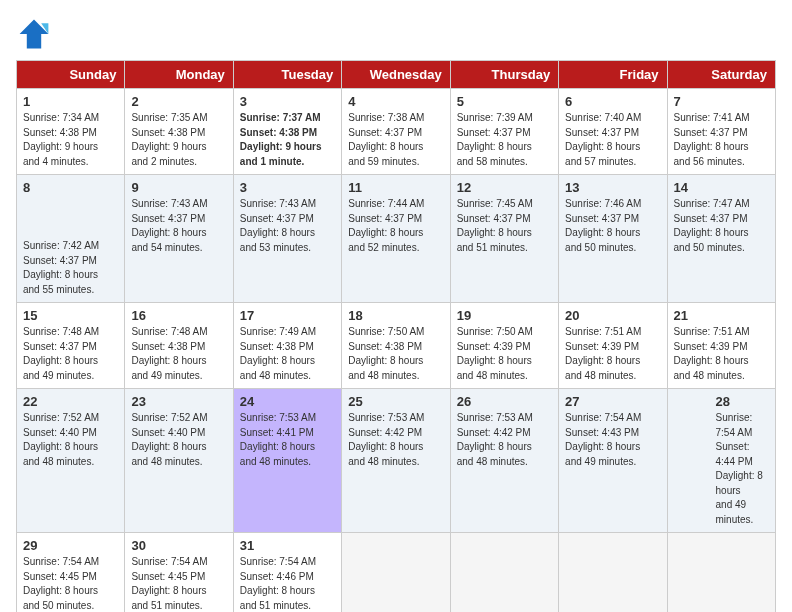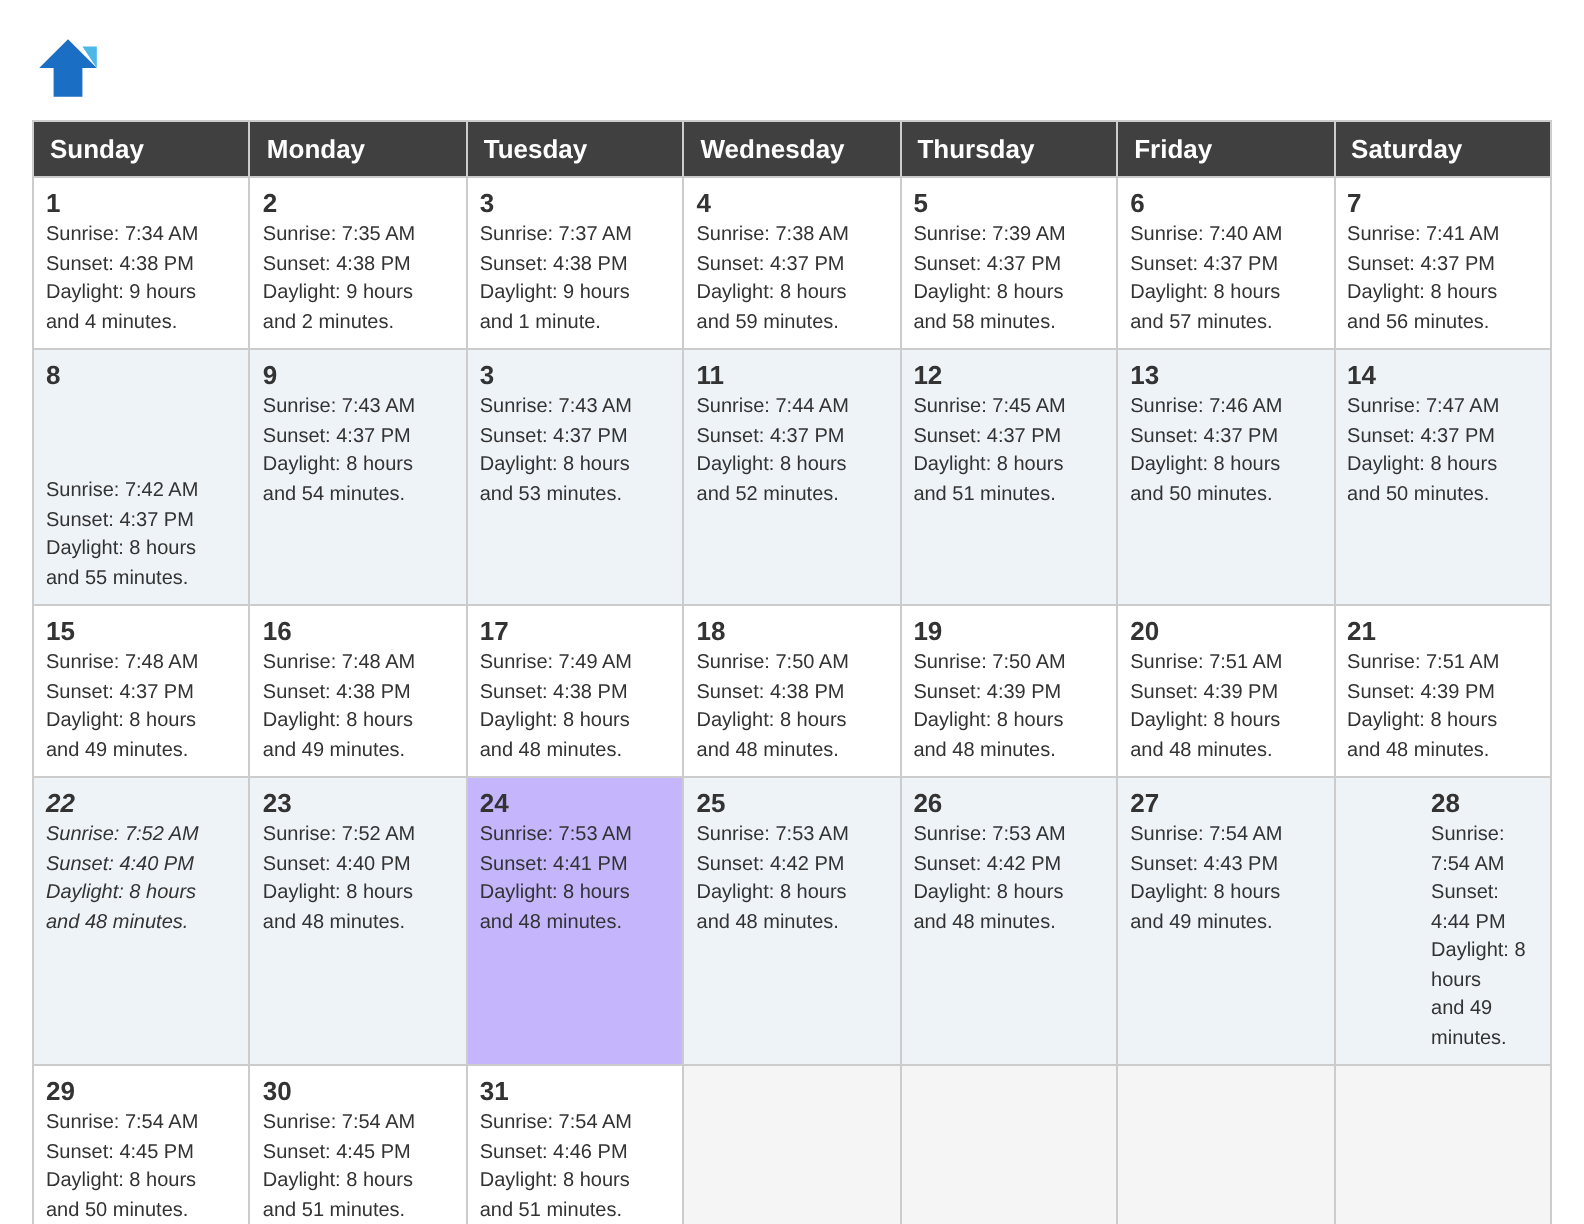--- a/index.html
+++ b/index.html
@@ -42,23 +42,23 @@
     .subtitle {
       font-size: 14px;
       color: #444;
     }
     .calendar {
       width: 100%;
       border-collapse: collapse;
       margin-top: 8px;
     }
     .calendar th {
-      background: #404040;
+      background: #b91c1c;
       color: #fff;
-      text-align: left;
+      text-align: right;
       padding: 6px 8px;
       font-size: 13px;
       border: 1px solid #ccc;
     }
     .calendar td {
       vertical-align: top;
       border: 1px solid #ccc;
       padding: 5px 6px;
       font-size: 10.5px;
       color: #333;
@@ -130,21 +130,21 @@
         </td>
         <td>
           <span class="day-num">2</span>
           <div class="day-info" style="white-space: pre-line;">Sunrise: 7:35 AM
 Sunset: 4:38 PM
 Daylight: 9 hours
 and 2 minutes.</div>
         </td>
         <td>
           <span class="day-num">3</span>
-          <div class="day-info" style="white-space: pre-line;">Sunrise: 7:37 AM
+          <div class="day-info" style="white-space: pre-line; font-weight: bold;">Sunrise: 7:37 AM
 Sunset: 4:38 PM
 Daylight: 9 hours
 and 1 minute.</div>
         </td>
         <td>
           <span class="day-num">4</span>
           <div class="day-info" style="white-space: pre-line;">Sunrise: 7:38 AM
 Sunset: 4:37 PM
 Daylight: 8 hours
 and 59 minutes.</div>
@@ -267,21 +267,21 @@
         </td>
         <td>
           <span class="day-num">21</span>
           <div class="day-info" style="white-space: pre-line;">Sunrise: 7:51 AM
 Sunset: 4:39 PM
 Daylight: 8 hours
 and 48 minutes.</div>
         </td>
       </tr>
       <tr>
-        <td style="background: rgb(238, 243, 248); font-style: italic;">
+        <td style="background: rgb(238, 243, 248);">
           <span class="day-num">22</span>
           <div class="day-info" style="white-space: pre-line;">Sunrise: 7:52 AM
 Sunset: 4:40 PM
 Daylight: 8 hours
 and 48 minutes.</div>
         </td>
         <td style="background: rgb(238, 243, 248);">
           <span class="day-num">23</span>
           <div class="day-info" style="white-space: pre-line;">Sunrise: 7:52 AM
 Sunset: 4:40 PM

